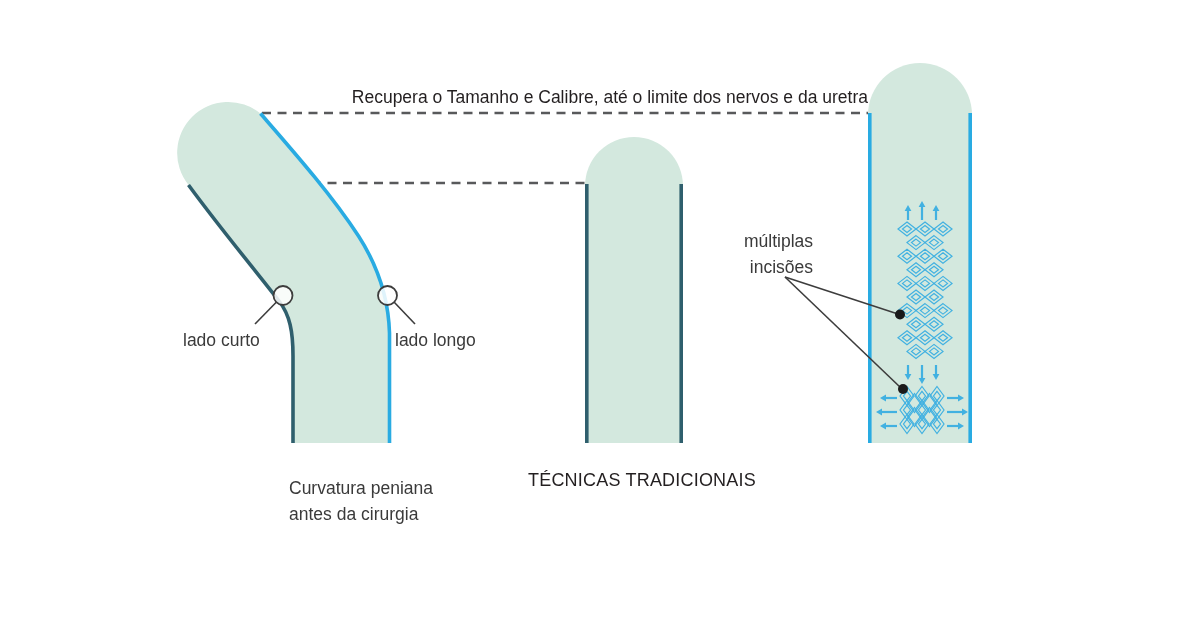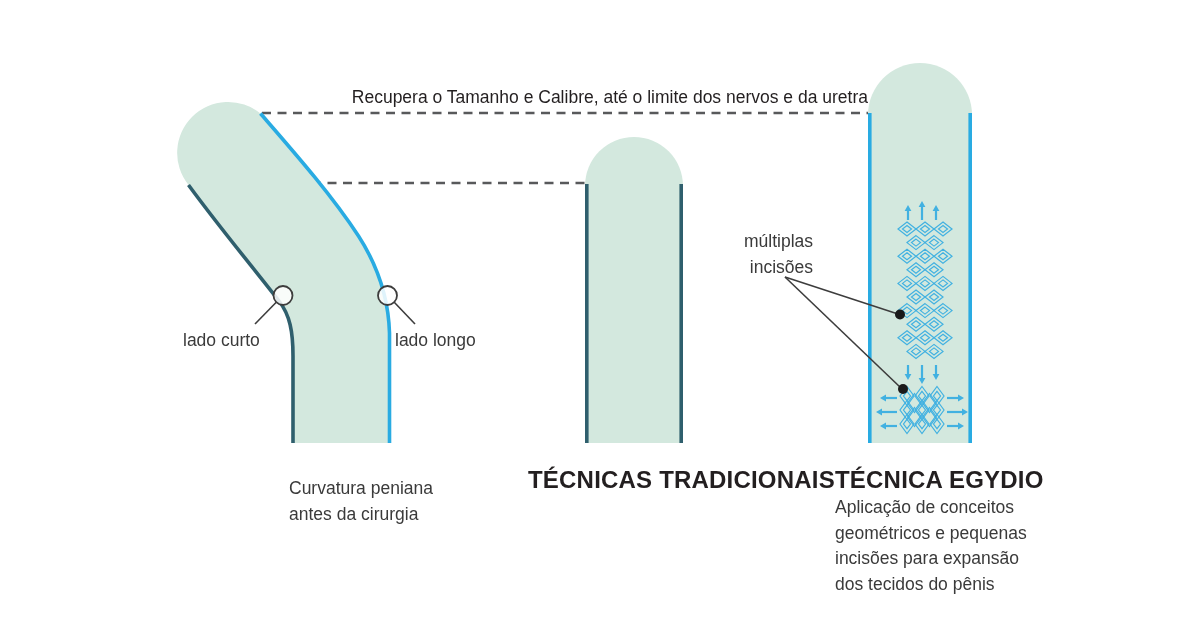--- a/index.html
+++ b/index.html
@@ -14,21 +14,21 @@
   .dashline{stroke:var(--dashed-line);stroke-width:2.4;stroke-dasharray:9 6.5;fill:none;}
   .pointer{stroke:var(--pointer-line);stroke-width:1.6;fill:none;}
   .marker-circle{stroke:var(--pointer-line);stroke-width:1.8;fill:#ffffff;fill-opacity:.85;}
   .dot{fill:var(--dot-black);}
   .mesh path{stroke:var(--pattern-cyan);stroke-width:1.2;fill:none;}
   .arrows line{stroke:var(--pattern-cyan);stroke-width:2.2;}
   .arrows polygon{fill:var(--pattern-cyan);stroke:none;}
   .txt{position:absolute;color:var(--text-body);font-size:17.5px;line-height:26px;white-space:pre-line;}
   .top-note{color:var(--text-dark);left:300px;top:86px;width:568px;text-align:right;line-height:22px;}
   .side-label{color:var(--text-body);}
-  .caption-title{font-weight:bold;font-size:24px;line-height:24px;color:var(--text-dark);letter-spacing:.2px;margin:0 0 3px 0;white-space:pre-line;}
+  .caption-title{font-weight:normal;font-size:18px;line-height:24px;color:var(--text-dark);letter-spacing:.2px;margin:0 0 3px 0;white-space:pre-line;}
   .caption-body{font-size:17.5px;line-height:25.5px;color:var(--text-body);margin:0;white-space:pre-line;}
   .caption{position:absolute;}
 </style>
 </head>
 <body>
 
 <div class="stage">
 
   <svg width="1200" height="640" viewBox="0 0 1200 640">
 
@@ -179,21 +179,14 @@
 
   <div class="caption" style="left:265px;top:476px;margin-left:24px;">
     <p class="caption-body">Curvatura peniana
 antes da cirurgia</p>
   </div>
 
   <div class="caption" style="left:528px;top:468px;">
     <p class="caption-title">TÉCNICAS TRADICIONAIS</p>
   </div>
 
-  <div class="caption" style="left:835px;top:468px;">
-    <p class="caption-title">TÉCNICA EGYDIO</p>
-    <p class="caption-body">Aplicação de conceitos
-geométricos e pequenas
-incisões para expansão
-dos tecidos do pênis</p>
-  </div>
 
 </div>
 
 </body></html>

